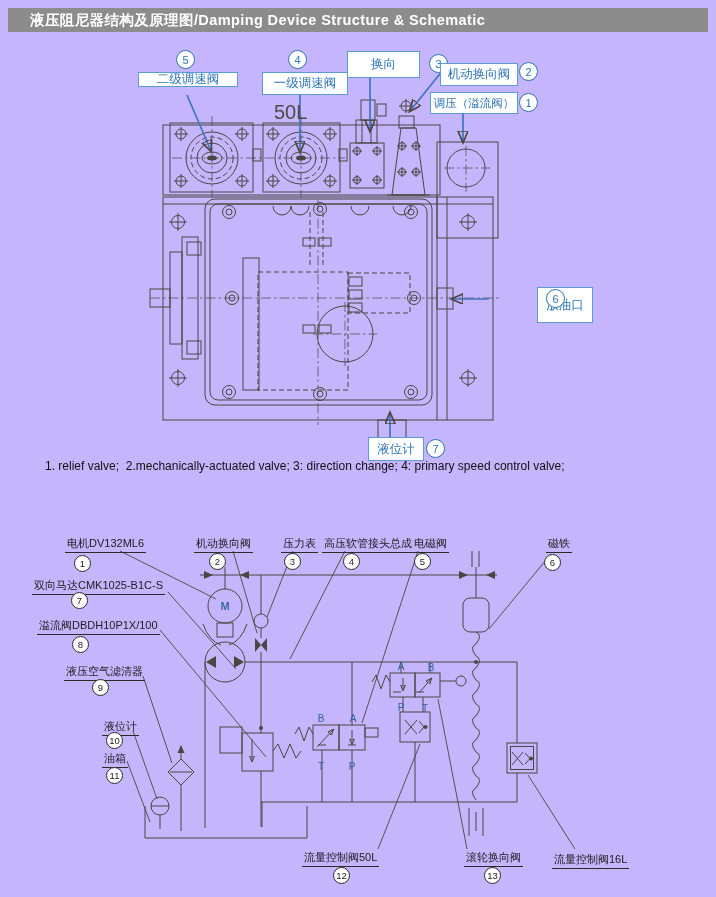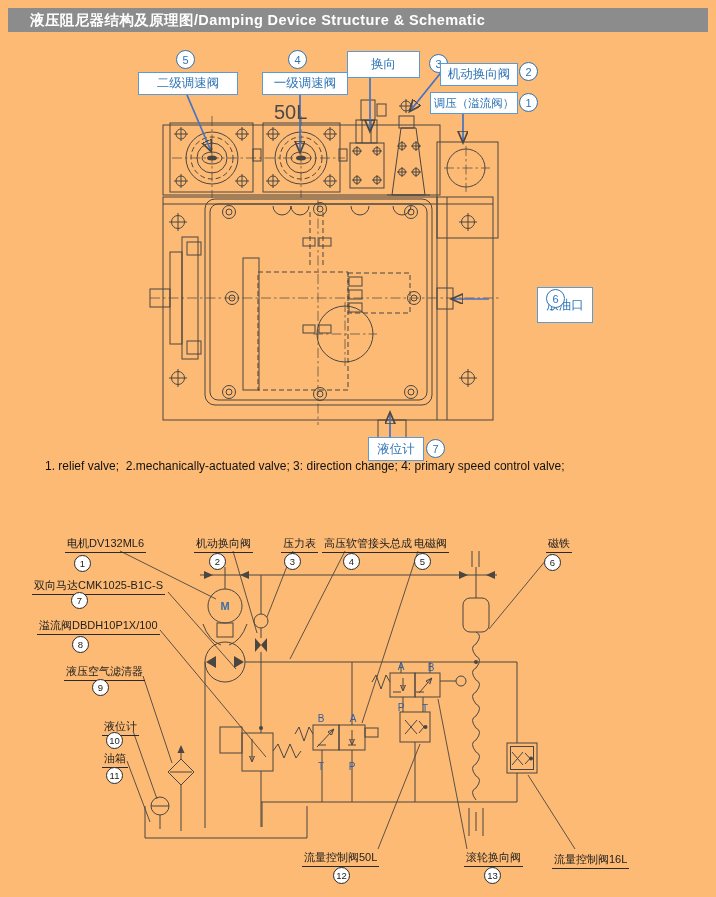--- a/index.html
+++ b/index.html
@@ -1,16 +1,16 @@
 <!DOCTYPE html>
 <html><head>
 <meta charset="utf-8">
 <style>
   html,body{margin:0;padding:0;background:#fff;}
-  .page{position:relative;width:716px;height:897px;background:#fdba74;overflow:hidden;
+  .page{position:relative;width:716px;height:897px;background:#c4b5fd;overflow:hidden;
         font-family:"Liberation Sans","DejaVu Sans",sans-serif;}
   .hdr{position:absolute;left:8px;top:8px;width:700px;height:24px;background:#8c8c8c;
        color:#ffffff;font-weight:bold;font-size:14.5px;line-height:24px;padding-left:22px;
        box-sizing:border-box;letter-spacing:.4px;}
   svg{position:absolute;left:0;top:0;}
   #art line,#art rect,#art circle,#art ellipse,#art path,#art polygon,#art polyline
       {fill:none;stroke:#4a4641;stroke-width:1;}
   #art .mech{stroke:#4f4f4f;stroke-width:.9;}
   .fill{fill:#4a4641 !important;stroke:none !important;}
   .cl{stroke-dasharray:10 3 2.5 3 !important;stroke-width:.7 !important;}
@@ -337,21 +337,21 @@
       <text class="ptxt" x="353" y="722">A</text>
       <text class="ptxt" x="321" y="770">T</text>
       <text class="ptxt" x="352" y="770">P</text>
       <text class="ptxt" x="401" y="670">A</text>
       <text class="ptxt" x="431" y="671">B</text>
       <text class="ptxt" x="401" y="711">P</text>
       <text class="ptxt" x="425" y="712">T</text>
     </g>
   </svg>
 
-  <div class="callout" style="left:138px;top:72px;width:100px;height:23px;">二级调速阀</div>
+  <div class="callout" style="left:138px;top:72px;width:100px;height:15px;">二级调速阀</div>
   <div class="cnum" style="left:176px;top:50px;">5</div>
 
   <div class="callout" style="left:262px;top:72px;width:86px;height:23px;">一级调速阀</div>
   <div class="cnum" style="left:288px;top:50px;">4</div>
 
   <div class="callout" style="left:347px;top:51px;width:73px;height:27px;">换向</div>
   <div class="cnum" style="left:429px;top:54px;">3</div>
 
   <div class="callout" style="left:440px;top:63px;width:78px;height:23px;">机动换向阀</div>
   <div class="cnum" style="left:519px;top:62px;">2</div>

